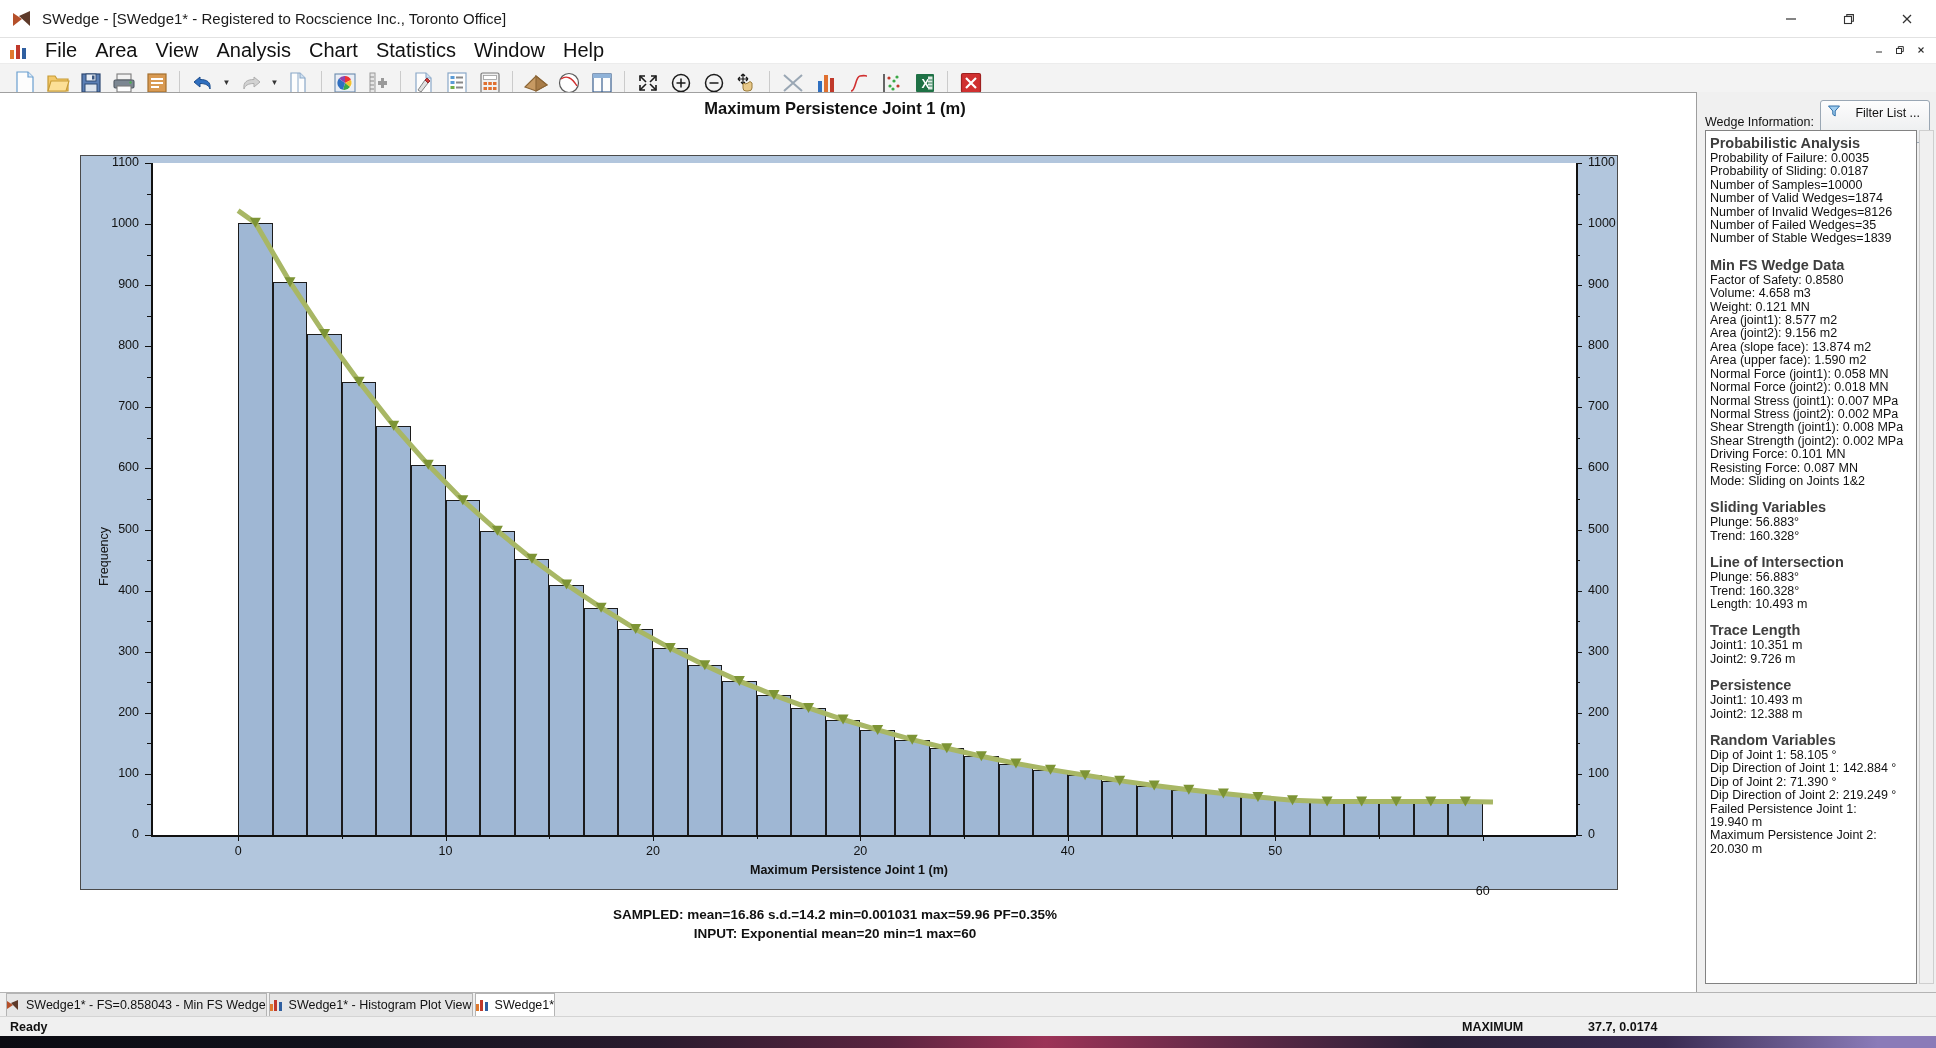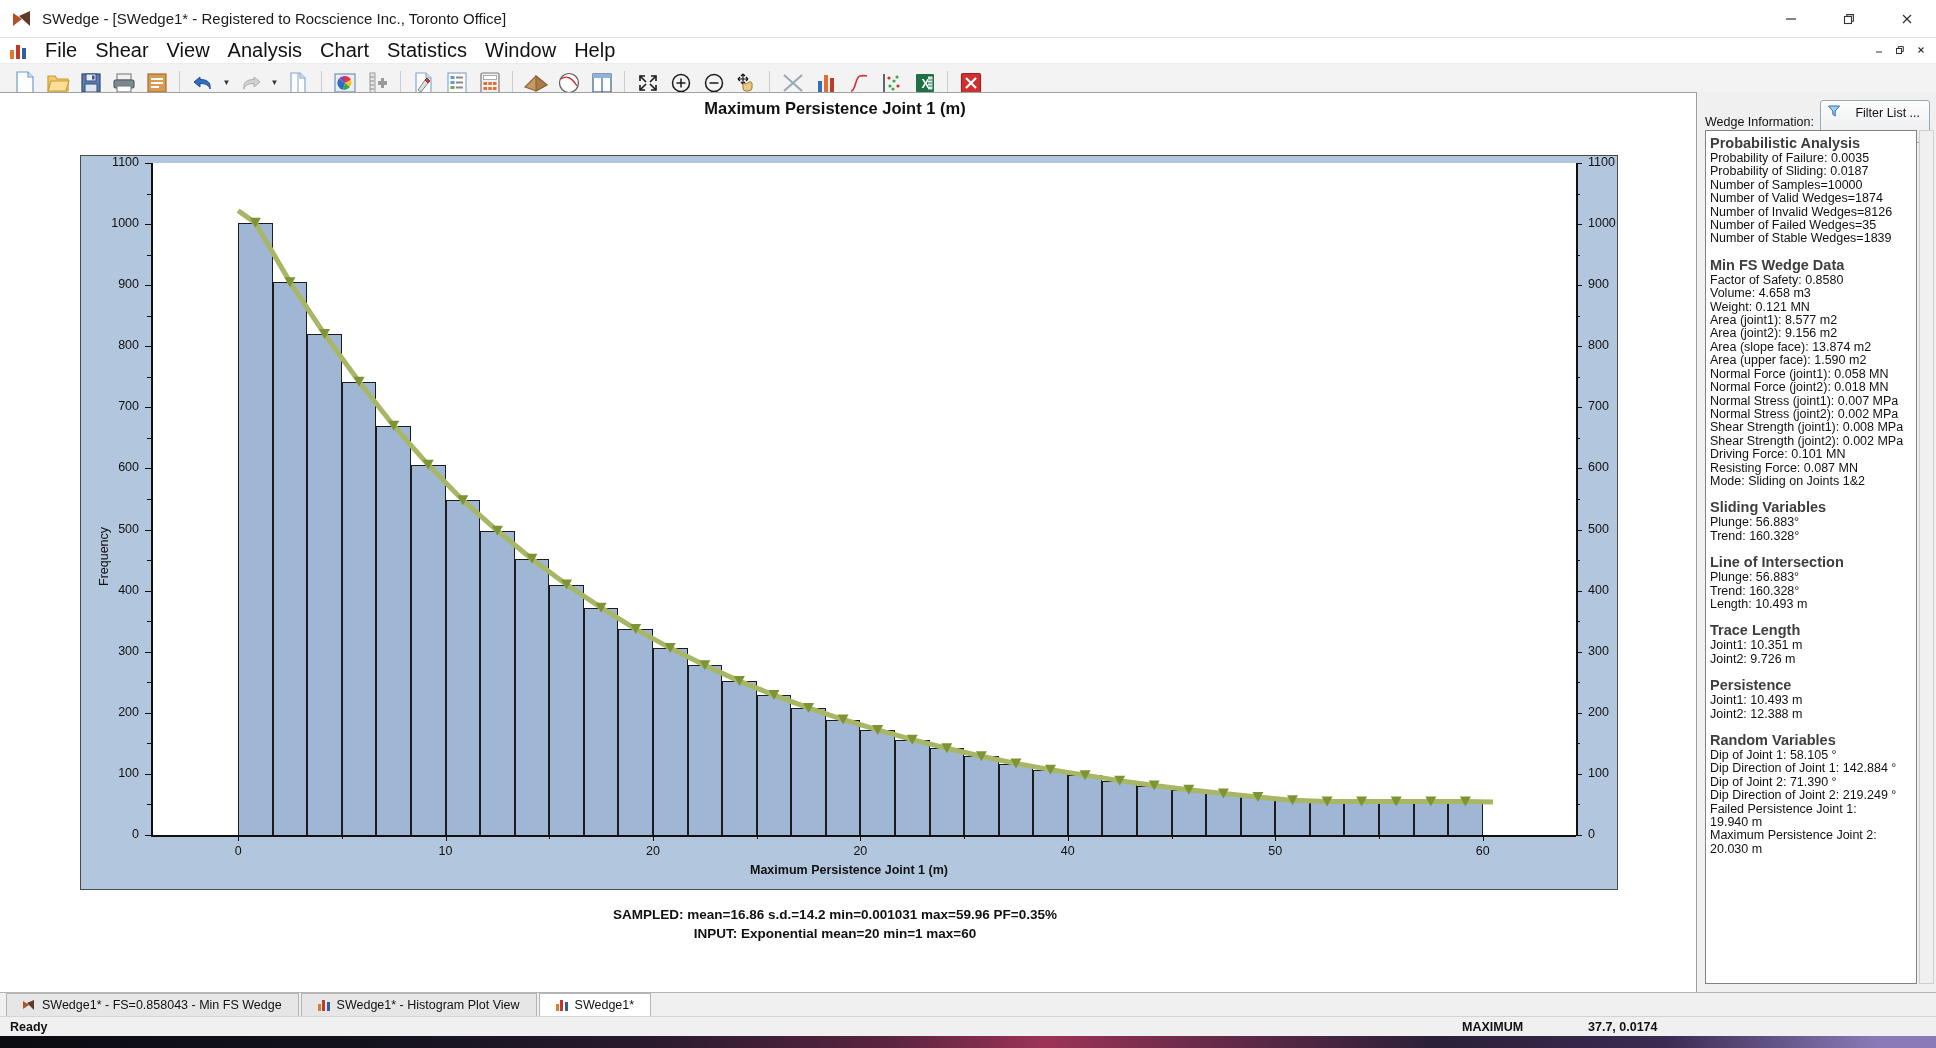--- a/index.html
+++ b/index.html
@@ -155,21 +155,21 @@
   }
 
   
   #tabstrip{
     position:absolute; left:0; right:0; bottom:32px; height:24px;
     background:#f0f0f0; border-top:1px solid #b4b4b4; display:flex;
     align-items:flex-end; padding-left:6px;
   }
   .tab{
     height:23px; display:flex; align-items:center; gap:6px;
-    padding:0 16px; font-size:12.5px; color:#111;
+    padding:0 0; font-size:12.5px; color:#111;
     border:1px solid #b4b4b4; border-bottom:none; background:#e6e6e6;
     margin-right:2px;
   }
   .tab.active{ background:#fff; }
   .tab-ic{ width:13px; height:12px; display:flex; align-items:flex-end; gap:1.5px; }
   .tab-ic i{ display:block; width:3px; }
   .tab-ic i:nth-child(1){ height:7px; background:#e07a2f; }
   .tab-ic i:nth-child(2){ height:11px; background:#c0392b; }
   .tab-ic i:nth-child(3){ height:9px; background:#2f5fa0; }
   .tab-ic.wedge{ position:relative; }
@@ -227,21 +227,21 @@
   </div>
 </div>
 
 <div id="menubar">
   <div id="menu-icon">
       <i></i>
       <i></i>
       <i></i>
     </div>
   <div class="menu-item">File</div>
-  <div class="menu-item">Shear</div>
+  <div class="menu-item">Area</div>
   <div class="menu-item">View</div>
   <div class="menu-item">Analysis</div>
   <div class="menu-item">Chart</div>
   <div class="menu-item">Statistics</div>
   <div class="menu-item">Window</div>
   <div class="menu-item">Help</div>
   <div id="mdi-btns">
     <div class="mdibtn">
       <svg width="10" height="10" viewBox="0 0 10 10">
           <line x1="2" y1="7" x2="8" y2="7" stroke="#333" stroke-width="1"></line>
@@ -648,21 +648,21 @@
           <div class="xtick" style="left: 364.541px; top: 688px;">10</div>
           <div style="position: absolute; width: 1px; height: 6px; background: rgb(17, 17, 17); left: 364.541px; top: 679px;"></div>
           <div class="xtick" style="left: 571.965px; top: 688px;">20</div>
           <div style="position: absolute; width: 1px; height: 6px; background: rgb(17, 17, 17); left: 571.965px; top: 679px;"></div>
           <div class="xtick" style="left: 779.389px; top: 688px;">20</div>
           <div style="position: absolute; width: 1px; height: 6px; background: rgb(17, 17, 17); left: 779.389px; top: 679px;"></div>
           <div class="xtick" style="left: 986.812px; top: 688px;">40</div>
           <div style="position: absolute; width: 1px; height: 6px; background: rgb(17, 17, 17); left: 986.812px; top: 679px;"></div>
           <div class="xtick" style="left: 1194.24px; top: 688px;">50</div>
           <div style="position: absolute; width: 1px; height: 6px; background: rgb(17, 17, 17); left: 1194.24px; top: 679px;"></div>
-          <div class="xtick" style="left: 1401.66px; top: 688px;">60</div>
+          <div class="xtick" style="left: 1401.66px; top: 728px;">60</div>
           <div style="position: absolute; width: 1px; height: 6px; background: rgb(17, 17, 17); left: 1401.66px; top: 679px;"></div>
           <div style="position: absolute; width: 1px; height: 4px; background: rgb(17, 17, 17); left: 260.83px; top: 679px;"></div>
           <div style="position: absolute; width: 1px; height: 4px; background: rgb(17, 17, 17); left: 468.253px; top: 679px;"></div>
           <div style="position: absolute; width: 1px; height: 4px; background: rgb(17, 17, 17); left: 675.677px; top: 679px;"></div>
           <div style="position: absolute; width: 1px; height: 4px; background: rgb(17, 17, 17); left: 883.1px; top: 679px;"></div>
           <div style="position: absolute; width: 1px; height: 4px; background: rgb(17, 17, 17); left: 1090.52px; top: 679px;"></div>
           <div style="position: absolute; width: 1px; height: 4px; background: rgb(17, 17, 17); left: 1297.95px; top: 679px;"></div>
         </div>
       <div id="xlabel">Maximum Persistence Joint 1 (m)</div>
     </div>

